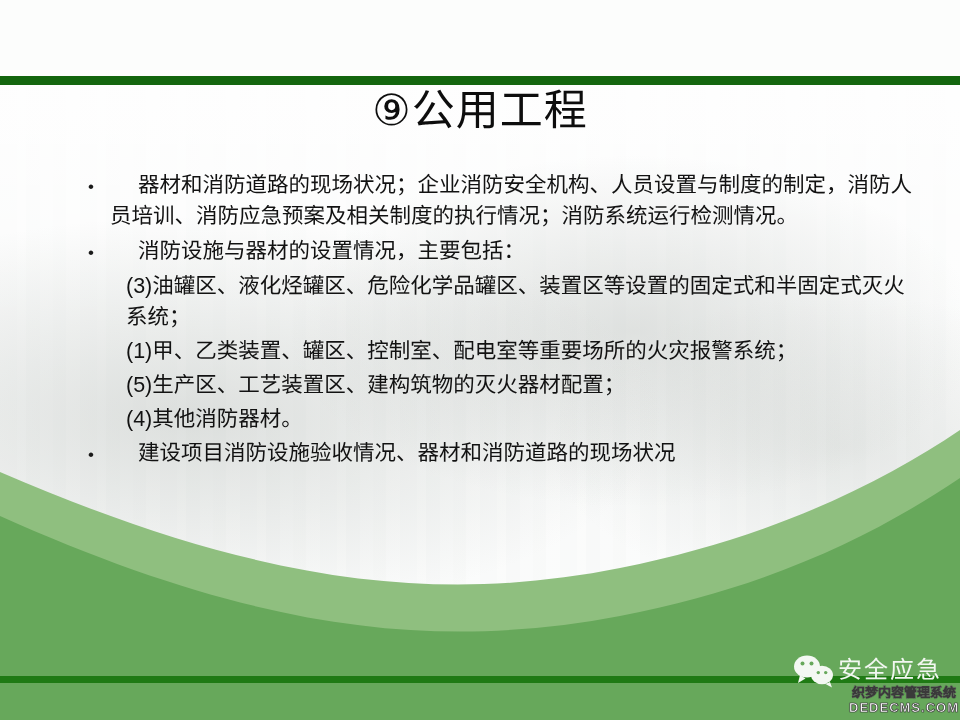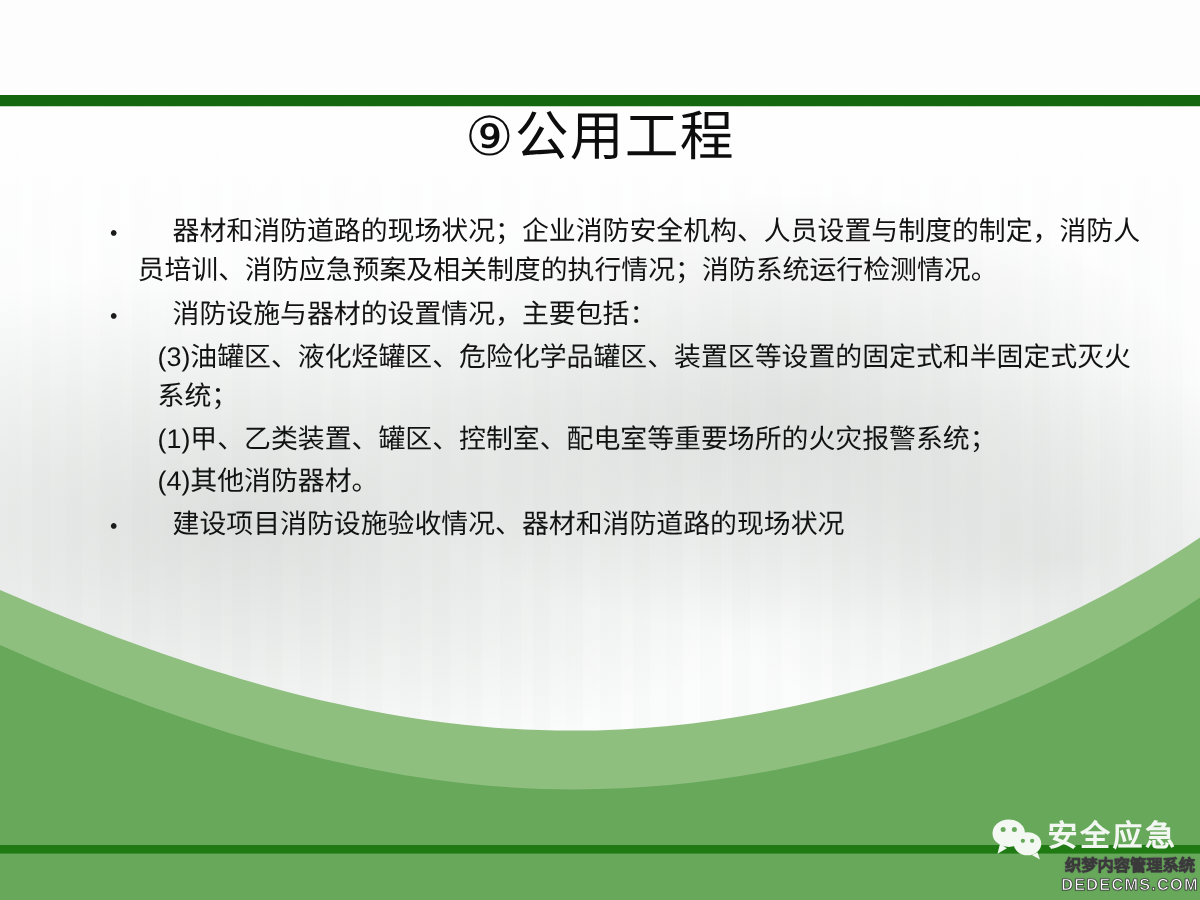--- a/index.html
+++ b/index.html
@@ -157,21 +157,20 @@
     width: 44px; height: 34px;
   }
   .wechat-label {
     position: absolute;
     left: 48px; top: 2px;
     font-size: 24px;
     line-height: 36px;
     color: #f2f7f1;
     letter-spacing: 2px;
     white-space: nowrap;
-    font-weight: bold;
   }
   .dede-wm {
     position: absolute;
     left: 845px;
     top: 686px;
     width: 118px;
     text-align: center;
     color: #ffffff;
     -webkit-text-stroke: 0.6px #3a3a3a;
     text-shadow: 0 0 1px #222;
@@ -229,20 +228,23 @@
 
 
     <div class="para lvl2 sp-b">
       <span class="txt">(3)油罐区、液化烃罐区、危险化学品罐区、装置区等设置的固定式和半固定式灭火系统；</span>
     </div>
 
     <div class="para lvl2 sp-b">
       <span class="txt">(1)甲、乙类装置、罐区、控制室、配电室等重要场所的火灾报警系统；</span>
     </div>
 
+    <div class="para lvl2 sp-b">
+      <span class="txt">(5)生产区、工艺装置区、建构筑物的灭火器材配置；</span>
+    </div>
 
     <div class="para lvl2 sp-b">
       <span class="txt">(4)其他消防器材。</span>
     </div>
 
     <div class="para lvl1">
       <span class="bullet">•</span>
       <span class="txt">建设项目消防设施验收情况、器材和消防道路的现场状况</span>
     </div>
 

